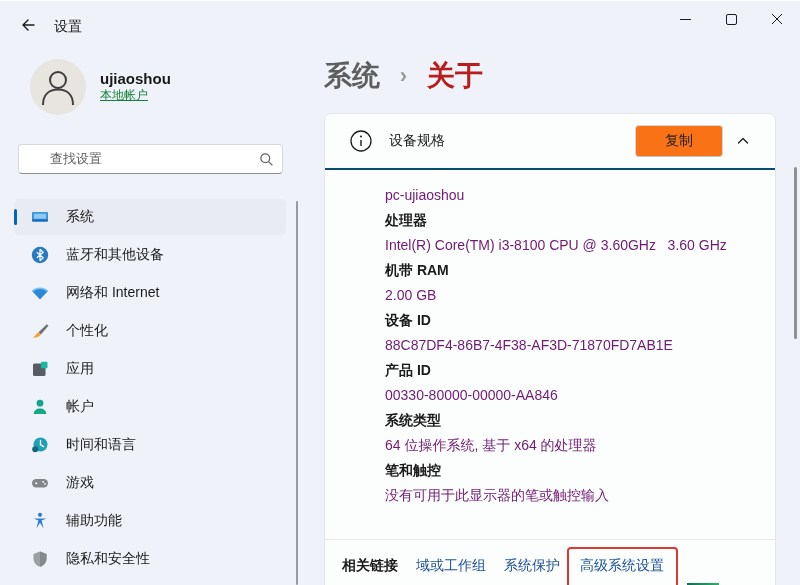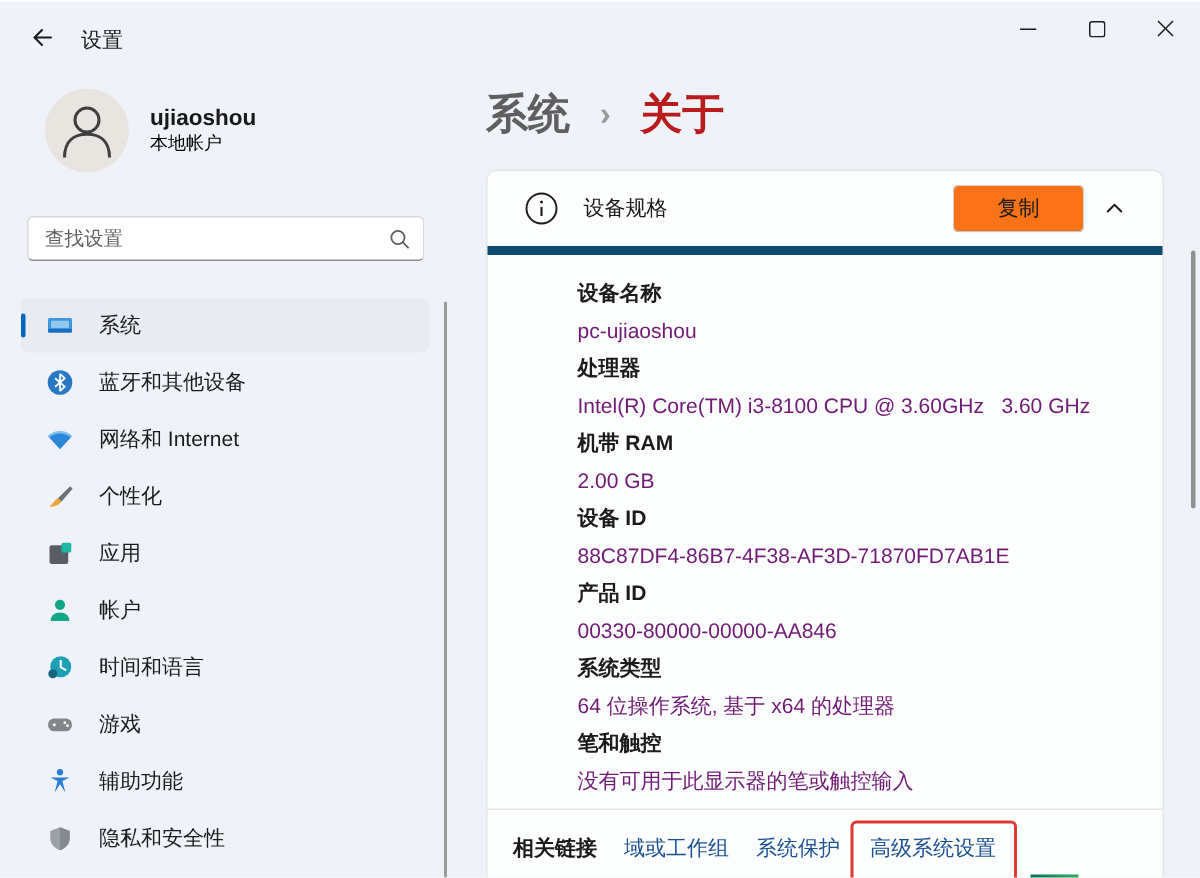--- a/index.html
+++ b/index.html
@@ -18,46 +18,46 @@
   .app-title { position:absolute; left:54px; top:17px; font-size:14px; color:#1b1b1b; }
   .win-controls { position:absolute; right:0; top:0; display:flex; }
   .win-btn { width:46px; height:36px; display:flex; align-items:center; justify-content:center; cursor:pointer; }
   
   .sidebar { position:absolute; left:0; top:50px; width:320px; bottom:0; }
   .profile { position:absolute; left:30px; top:8px; display:flex; align-items:center; cursor:pointer; }
   .avatar { width:56px; height:56px; border-radius:50%; background:#e8e4e0;
     display:flex; align-items:center; justify-content:center; }
   .profile-txt { margin-left:14px; }
   .profile-name { font-size:15px; font-weight:bold; color:#191919; }
-  .profile-type { font-size:12px; color:#000000; margin-top:0; }
+  .profile-type { font-size:12px; color:#15803d; margin-top:0;text-decoration:underline; }
   .searchbox { position:absolute; left:18px; top:93px; width:265px; height:30px;
     background:#ffffff; border:1px solid #d9d9d9; border-bottom-color:#8f8f8f;
     border-radius:4px; display:flex; align-items:center; padding:0 8px 0 11px; }
   .searchbox input { flex:1; border:none; outline:none; font-size:13px; color:#1b1b1b;
-    background:transparent; font-family:Liberation Serif, serif; }
+    background:transparent; font-family:Liberation Serif, serif;margin-left:20px; }
   .searchbox input::placeholder { color:#616161; }
   .nav { position:absolute; left:0; top:146px; width:294px; }
   .nav-item { position:relative; height:36px; margin:2px 8px 2px 14px; border-radius:5px;
     display:flex; align-items:center; padding-left:16px; cursor:pointer; }
   .nav-item.selected { background:#e8ebf1; }
   .nav-item.selected .pill { position:absolute; left:0; top:10px; width:3px; height:16px;
     border-radius:2px; background:#0067c0; }
   .nicon { width:20px; height:20px; margin-right:16px; display:flex; align-items:center; justify-content:center; }
   .nlabel { font-size:14px; color:#1b1b1b; white-space:nowrap; }
   .side-scroll { position:absolute; left:296px; top:150px; bottom:0; width:2px;
     background:#9b9b9b; border-radius:2px; }
   
   .main-title { position:absolute; left:324px; top:56px; font-size:28px; font-weight:bold; }
   .main-title .parent { color:#5f5f5f; cursor:pointer; }
   .main-title .sep { color:#9a9a9a; font-size:22px; margin:0 12px; vertical-align:2px; }
   .main-title .current { color:#b91c1c; }
   .card { position:absolute; left:324px; top:112px; width:452px; height:520px;
     background:#fcfdfd; border:1px solid #e6e6e6; border-radius:7px 7px 0 0; }
   .card-header { height:56px; display:flex; align-items:center; padding:0 12px 0 24px;
-    border-bottom:6px solid #0c4a6e; cursor:pointer; }
+    border-bottom:2px solid #0c4a6e; cursor:pointer; }
   .card-title { margin-left:16px; font-size:14px; }
   .copy-btn { margin-left:auto; width:88px; height:32px; background:#f97316;
     border:1px solid #d5d5d5; border-bottom-color:#c2c2c2; border-radius:4px;
     font-size:14px; color:#1b1b1b; cursor:pointer; font-family:inherit; }
   .chev-btn { width:40px; height:32px; border:none; background:transparent;
     display:flex; align-items:center; justify-content:center; cursor:pointer; }
   .spec-list { padding:13px 0 0 60px; }
   .spec-label { font-size:14px; font-weight:bold; color:#1b1b1b; line-height:25px; }
   .spec-value { font-size:14px; color:#701a75; line-height:25px; }
   .card-footer { position:absolute; left:0; right:0; top:425px; bottom:0;
@@ -257,21 +257,20 @@
       <span>
         <svg width="16" height="16" viewBox="0 0 16 16">
             <polyline points="3.5,10 8,5.5 12.5,10" stroke="#1b1b1b" stroke-width="1.3" fill="none" stroke-linecap="round" stroke-linejoin="round"></polyline>
           </svg>
       </span>
     </button>
   </div>
 
   <div class="spec-list">
     <div>
-      <div class="spec-label">设备名称</div>
       <div class="spec-value">pc-ujiaoshou</div>
     </div>
     <div>
       <div class="spec-label">处理器</div>
       <div class="spec-value">Intel(R) Core(TM) i3-8100 CPU @ 3.60GHz&nbsp;&nbsp;&nbsp;3.60 GHz</div>
     </div>
     <div>
       <div class="spec-label">机带 RAM</div>
       <div class="spec-value">2.00 GB</div>
     </div>

